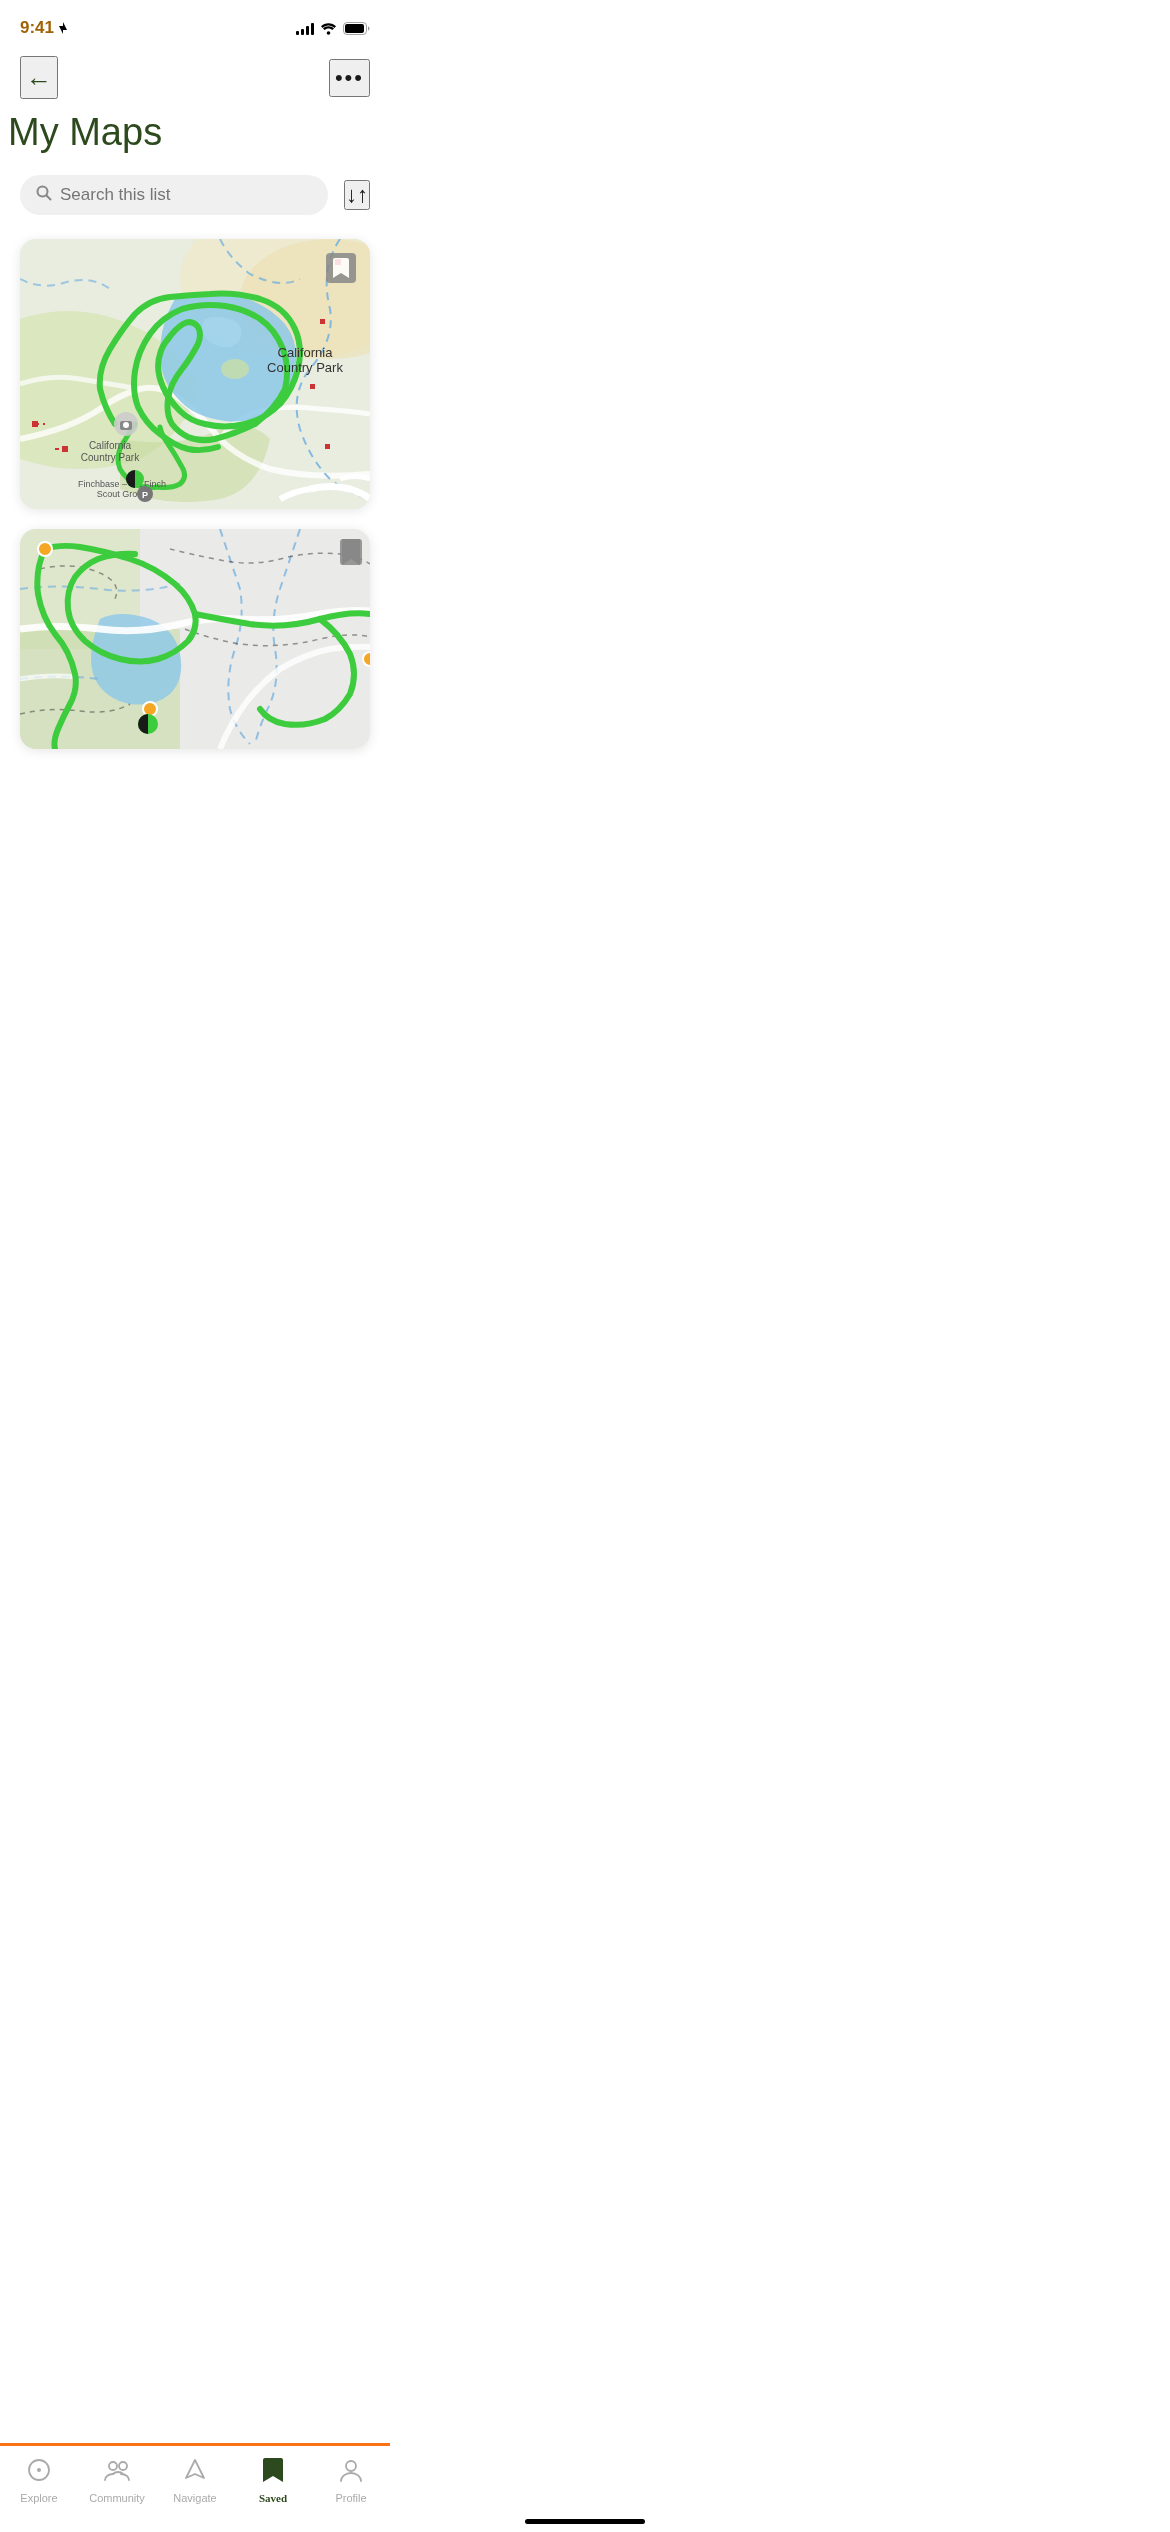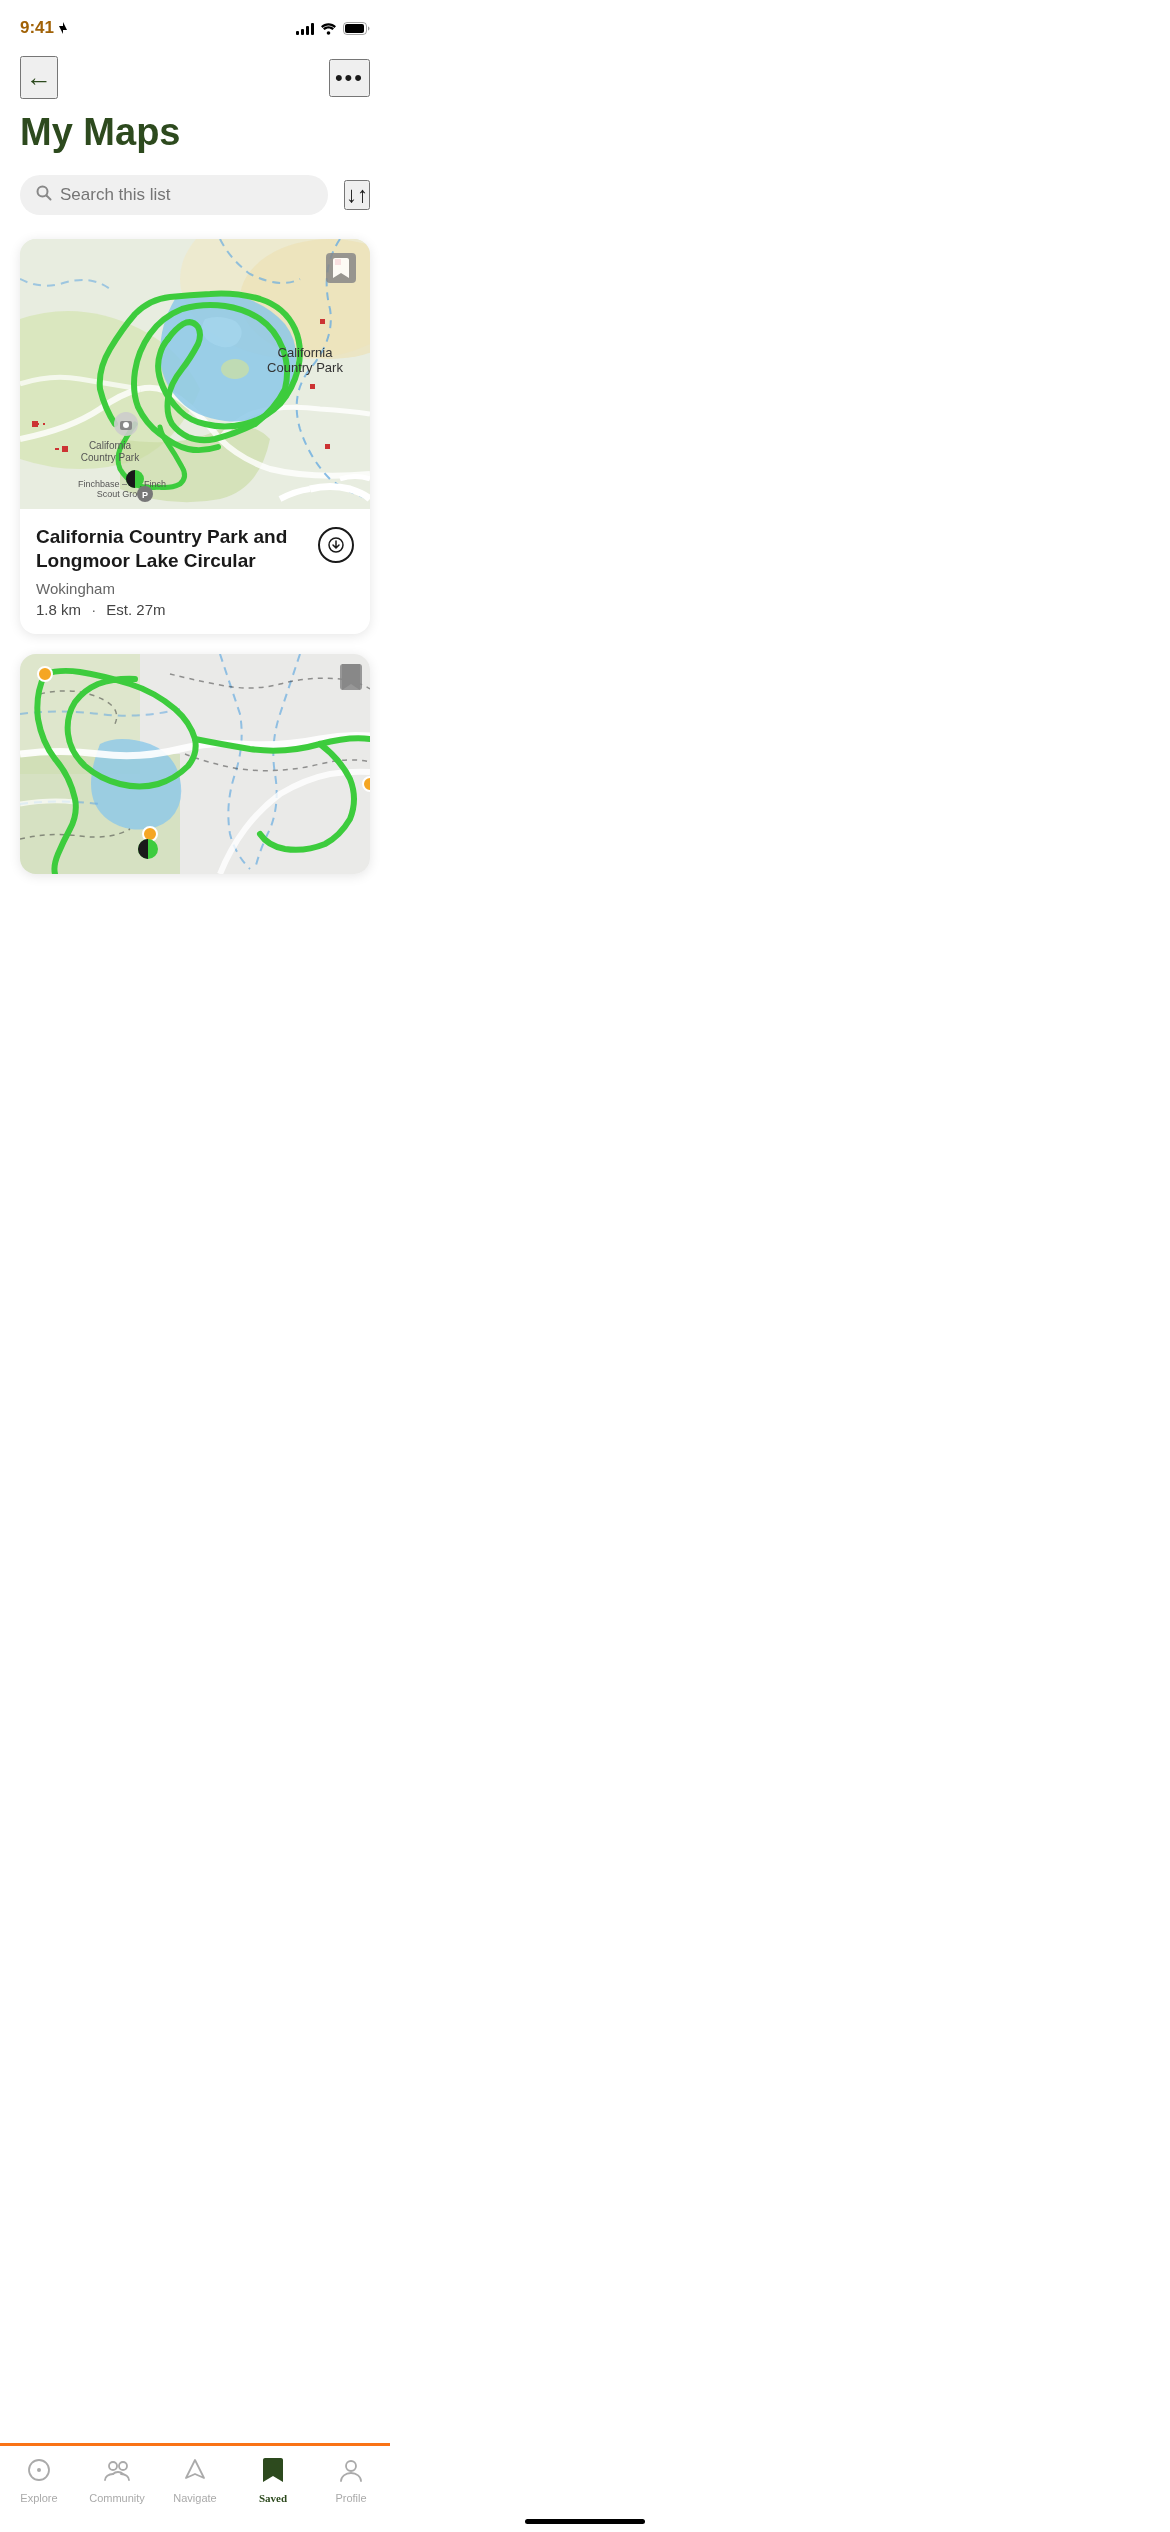--- a/index.html
+++ b/index.html
@@ -62,23 +62,23 @@
     .more-btn {
       font-size: 22px;
       color: #1a1a1a;
       cursor: pointer;
       letter-spacing: 2px;
       padding: 4px;
     }
 
     
     .page-title {
-      padding: 8px 20px 20px;
+      padding: 8px 8px 20px;
       font-size: 38px;
-      font-weight: 700;
+      font-weight: 400;
       color: #2d4a1e;
       line-height: 1.15;
     }
 
     
     .search-container {
       padding: 0 20px 24px;
       display: flex;
       align-items: center;
       gap: 16px;
@@ -372,37 +372,20 @@
       </svg>
       
       
       <div class="bookmark-icon-card">
         <svg width="16" height="20" viewBox="0 0 16 20" fill="white">
           <path d="M2 0H14C15.1 0 16 0.9 16 2V20L8 15L0 20V2C0 0.9 0.9 0 2 0Z"></path>
         </svg>
       </div>
     </div>
 
-    <div class="route-info">
-      <div class="route-title-row">
-        <div class="route-title">California Country Park and Longmoor Lake Circular</div>
-        <div class="download-btn">
-          <svg width="16" height="16" viewBox="0 0 16 16" fill="none">
-            <circle cx="8" cy="8" r="7" stroke="#1a1a1a" stroke-width="1.5"></circle>
-            <path d="M8 4V10M5 8L8 11L11 8" stroke="#1a1a1a" stroke-width="1.5" stroke-linecap="round" stroke-linejoin="round"></path>
-          </svg>
-        </div>
-      </div>
-      <div class="route-location">Wokingham</div>
-      <div class="route-meta">
-        <span>1.8 km</span>
-        <span class="dot">·</span>
-        <span>Est. 27m</span>
-      </div>
-    </div>
   </div>
 
   <div class="route-card-partial">
     <svg width="100%" height="100%" viewBox="0 0 350 220" xmlns="http://www.w3.org/2000/svg">
 
       <rect width="350" height="220" fill="#eaeae8"></rect>
 
       <rect x="0" y="0" width="120" height="120" fill="#d8e4c0" rx="0" opacity="0.7"></rect>
       <rect x="0" y="100" width="160" height="120" fill="#c8daa8" opacity="0.6"></rect>
 

